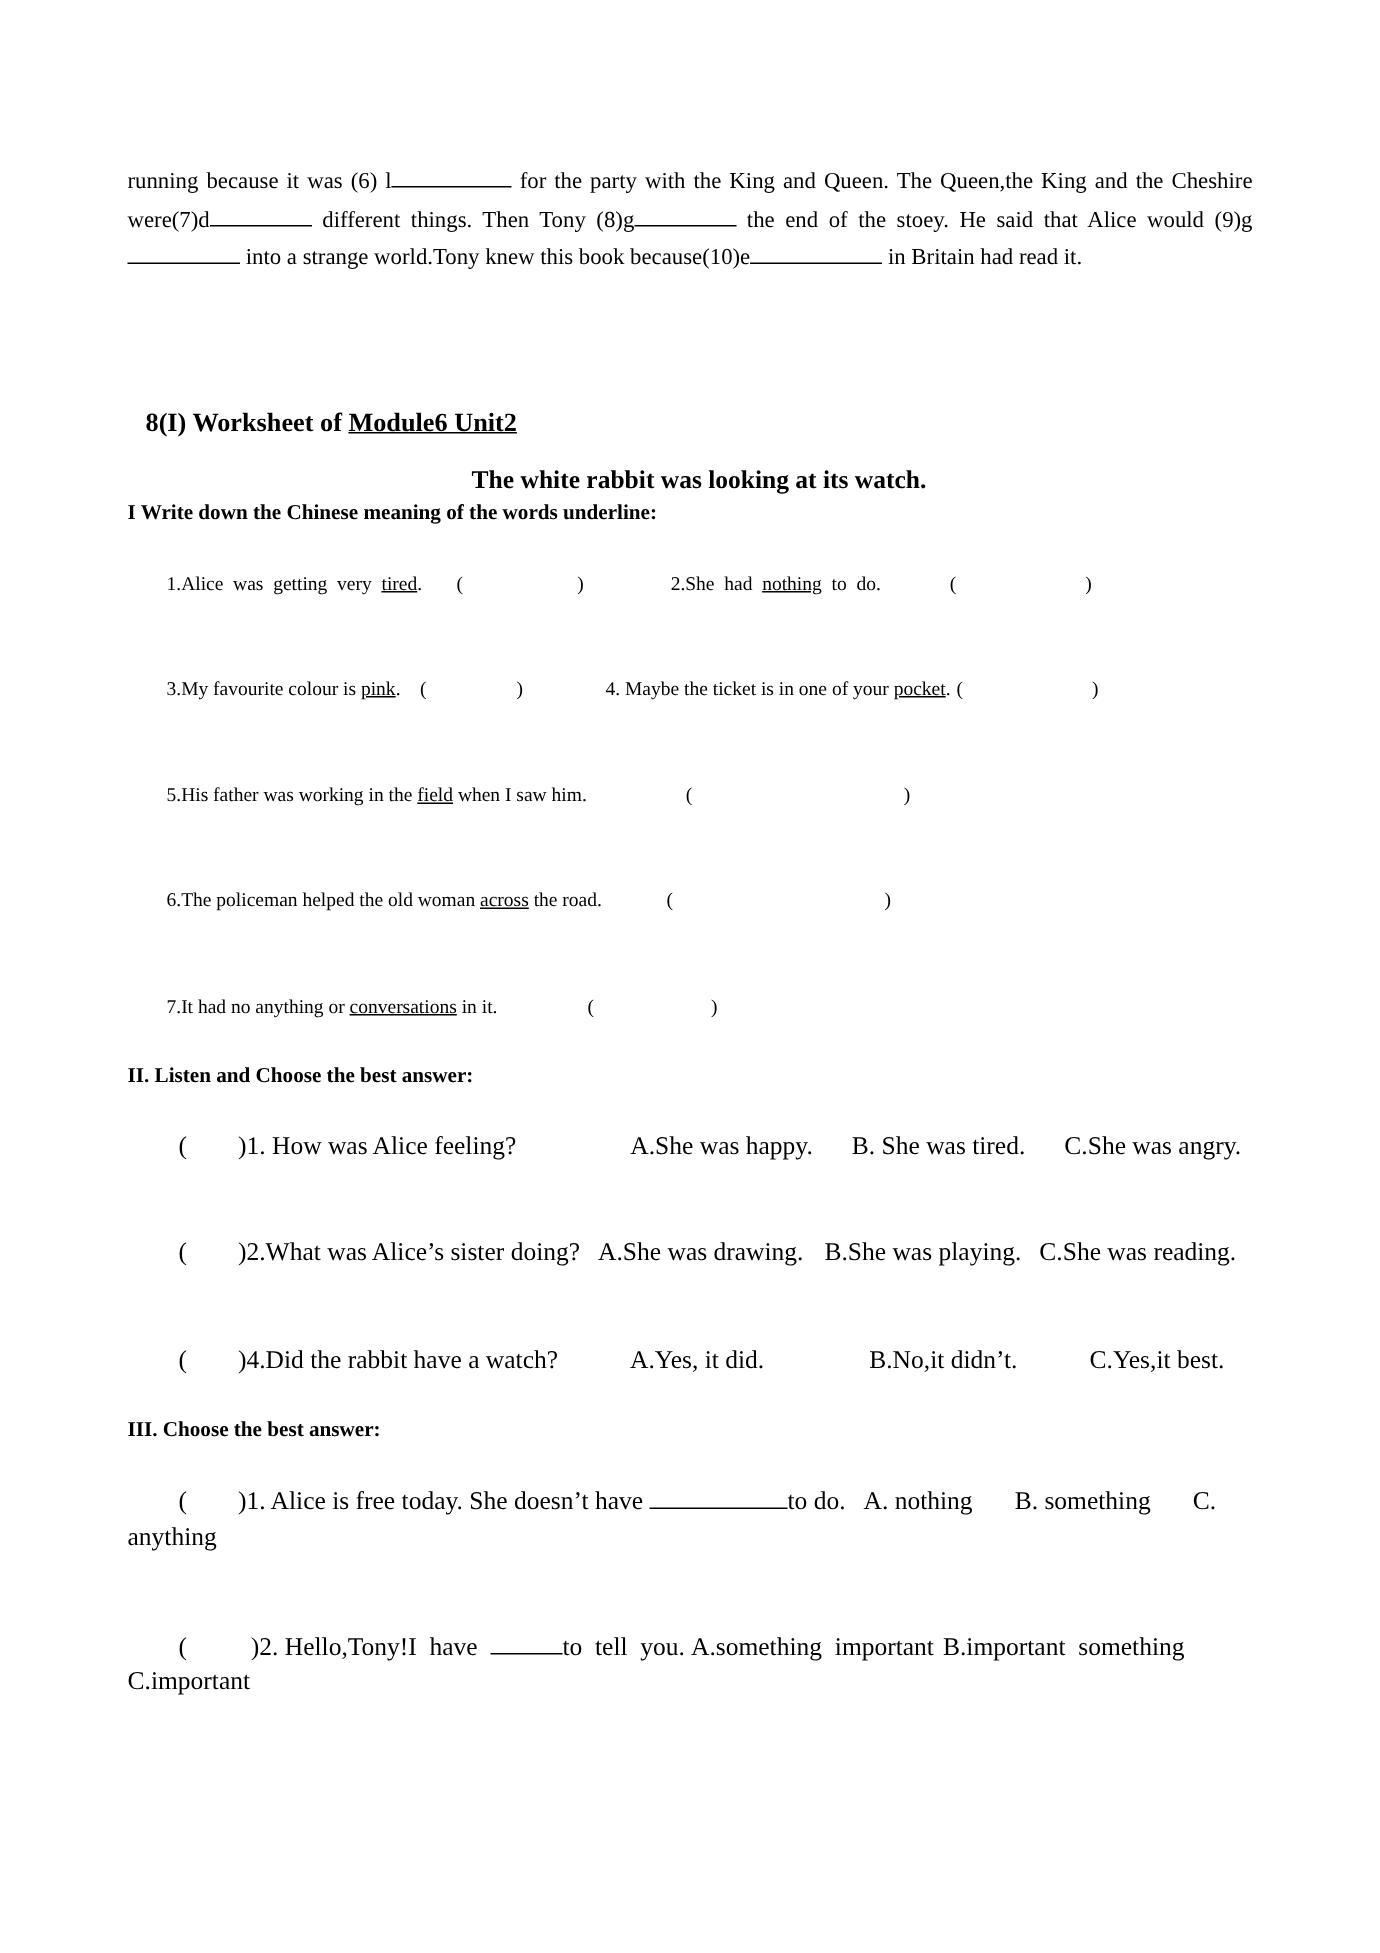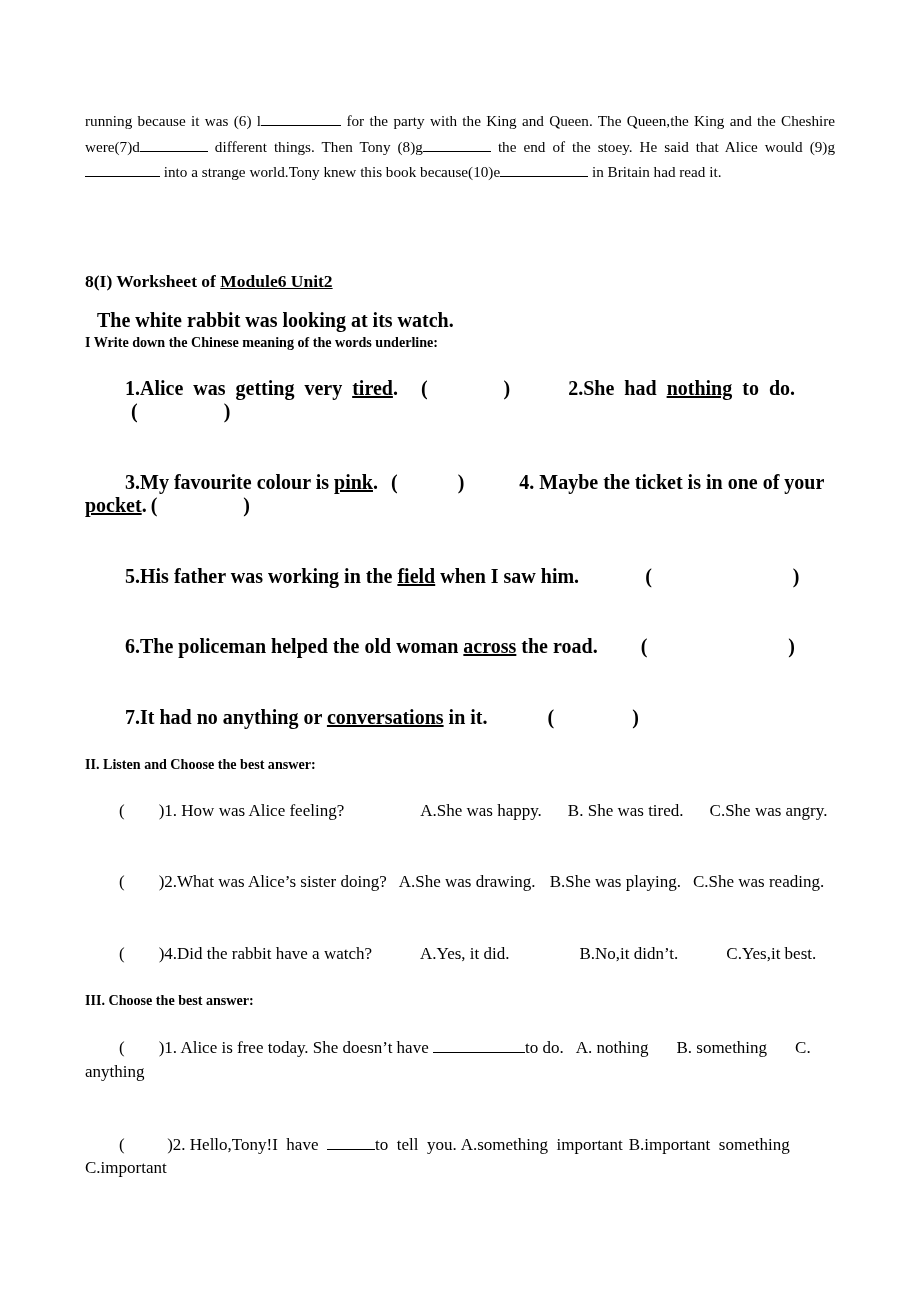--- a/index.html
+++ b/index.html
@@ -46,29 +46,30 @@
   }
   .b68 { width: 68px; }
   .b75 { width: 75px; }
   .b80 { width: 80px; }
   .b88 { width: 88px; }
 
   
   .worksheet-title {
     font-size: 17.5px;
     font-weight: bold;
-    margin: 85px 0 0 0;
+    margin: 85px 0 0 12px;
     line-height: 22px;
   }
   .worksheet-title .u { text-decoration: underline; }
   .worksheet-subtitle {
-    font-size: 20px;
+    font-size: 17px;
     font-weight: bold;
     margin: 17px 0 0 12px;
     line-height: 22px;
+    text-align: center;
   }
 
   .sec-head {
     font-size: 14.1px;
     font-weight: bold;
     line-height: 22.5px;
     margin: 0;
   }
 
   .line {
@@ -83,21 +84,21 @@
 
   .wline {
     display: inline-block;
     border-bottom: 1px solid #000;
     height: 1em;
     vertical-align: baseline;
   }
   .w48 { width: 48px; }
   .w92 { width: 92px; }
 
-  .sec1 .line { line-height: 23.5px; font-size: 20px; font-weight: bold; }
+  .sec1 .line { line-height: 23.5px; font-size: 13px; }
   .sec2 .line { line-height: 23.8px; }
   .sec3 .line { line-height: 23.8px; }
 </style>
 </head>
 <body>
 
 <div class="page">
   <div class="content">
 
     <div class="cloze">

